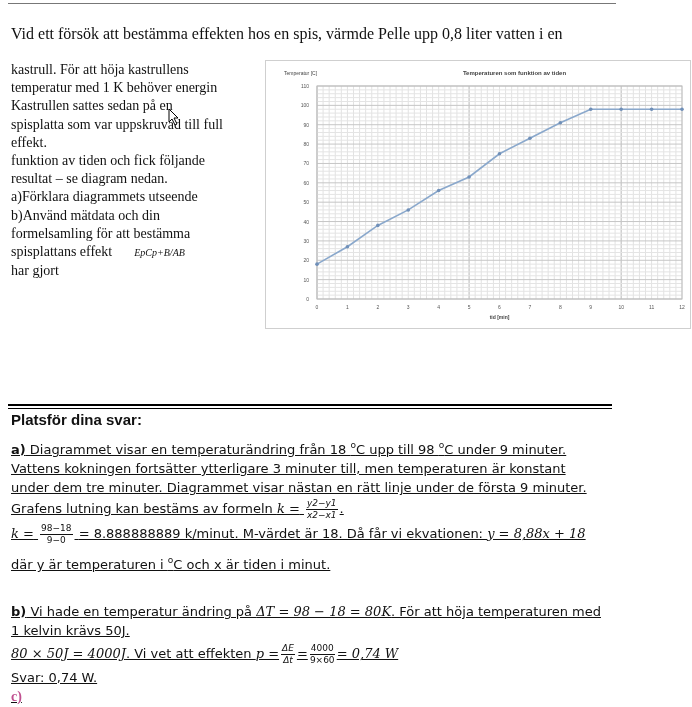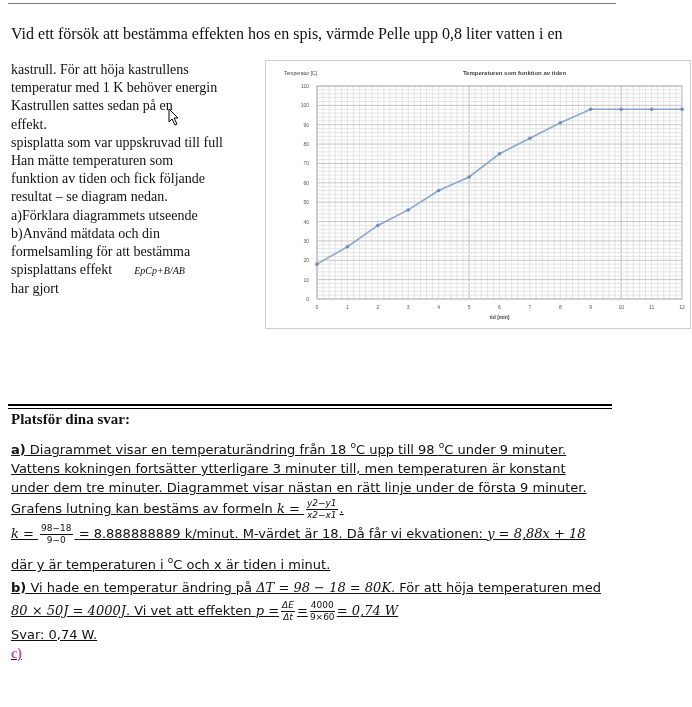--- a/index.html
+++ b/index.html
@@ -7,21 +7,21 @@
   .top-rule { position:absolute; left:8px; top:3px; width:608px; height:1px; background:#777; }
   .serif { font-family:"Liberation Serif","DejaVu Serif",serif; }
   .intro { position:absolute; left:11px; top:25px; width:600px; font-size:16px; line-height:18px; }
   .task { position:absolute; left:11px; top:61px; width:252px; font-size:14px; line-height:18.2px; }
   .task p { margin:0; }
   .formula-inline { font-style:italic; font-size:10px; margin-left:22px; }
   .chart-box { position:absolute; left:265px; top:60px; width:424px; height:267px; border:1px solid #cfcfcf; background:#fff; }
   .chart-box svg { position:absolute; left:0; top:0; }
   .sep { position:absolute; left:8px; width:604px; background:#000; }
   .answers { position:absolute; left:11px; top:411px; width:640px; }
-  .answers .heading { font-family:Liberation Serif, serif; font-weight:bold; font-size:15px; margin:0 0 8px 0; }
+  .answers .heading { font-family:Liberation Sans, sans-serif; font-weight:bold; font-size:15px; margin:0 0 8px 0; }
   .ans { font-family:"DejaVu Sans","Liberation Sans",sans-serif; font-size:13px; line-height:19px; margin:0;text-decoration:underline; }
   .ans b.lbl { font-weight:bold; }
   .sup { font-size:9px; vertical-align:6px; }
   .frac { display:inline-block; vertical-align:middle; text-align:center; font-size:9px; line-height:11px; font-style:italic; margin:0 2px; }
   .frac .num { display:block; border-bottom:1px solid #111; padding:0 1px; }
   .frac .den { display:block; }
   .m { font-family:"DejaVu Serif",serif; font-style:italic; }
   .c-label { color:#c05090; font-family:"Liberation Serif",serif; font-weight:bold; font-size:14px; }
   .cursor { position:absolute; left:168px; top:108px; width:12px; height:18px; }
 </style>
@@ -29,23 +29,22 @@
 <body>
 
 <div class="top-rule"></div>
 
 <div class="intro serif">Vid ett försök att bestämma effekten hos en spis, värmde Pelle upp 0,8 liter vatten i en</div>
 
 <div class="task serif">
   <p>kastrull. För att höja kastrullens</p>
   <p>temperatur med 1 K behöver energin</p>
   <p>Kastrullen sattes sedan på en</p>
+  <p>spisplatta som var uppskruvad till full</p>
   <p>effekt.</p>
-  <p>spisplatta som var uppskruvad till full</p>
-  <p>Han mätte temperaturen som</p>
   <p>funktion av tiden och fick följande</p>
   <p>resultat – se diagram nedan.</p>
   <p>a)Förklara diagrammets utseende</p>
   <p>b)Använd mätdata och din</p>
   <p>formelsamling för att bestämma</p>
   <p><span>spisplattans effekt</span><span class="formula-inline">EpCp+B/AB</span></p>
   <p>har gjort</p>
 </div>
 
 <svg class="cursor" viewBox="0 0 12 18" width="12" height="18">
@@ -223,17 +222,18 @@
 <div class="answers">
   <p class="heading">Platsför dina svar:</p>
 
   <p class="ans"><b class="lbl">a)</b><span> Diagrammet visar en temperaturändring från 18 </span><span class="sup">o</span><span>C upp till 98 </span><span class="sup">o</span><span>C under 9 minuter.</span></p>
   <p class="ans">Vattens kokningen fortsätter ytterligare 3 minuter till, men temperaturen är konstant</p>
   <p class="ans">under dem tre minuter. Diagrammet visar nästan en rätt linje under de första 9 minuter.</p>
   <p class="ans" style="line-height:24px;"><span>Grafens lutning kan bestäms av formeln </span><span class="m">k =</span> <span class="frac"><span class="num">y2−y1</span><span class="den">x2−x1</span></span><span>.</span></p>
   <p class="ans" style="line-height:26px;"><span class="m">k =</span> <span class="frac" style="font-style:normal;"><span class="num">98−18</span><span class="den">9−0</span></span> <span>= 8.888888889 k/minut. M-värdet är 18. Då får vi ekvationen: </span><span class="m">y = 8,88x + 18</span></p>
   <p class="ans" style="margin-top:4px;"><span>där y är temperaturen i </span><span class="sup">o</span><span>C och x är tiden i minut.</span></p>
 
-  <p class="ans" style="margin-top:4px;"><b class="lbl">b)</b><span> Vi hade en temperatur ändring på </span><span class="m">ΔT = 98 − 18 = 80K</span><span>. För att höja temperaturen med</span></p>
+  <p class="ans" style="margin-top:28px;"><b class="lbl">b)</b><span> Vi hade en temperatur ändring på </span><span class="m">ΔT = 98 − 18 = 80K</span><span>. För att höja temperaturen med</span></p>
+  <p class="ans">1 kelvin krävs 50J.</p>
   <p class="ans" style="line-height:28px;"><span class="m">80 × 50J = 4000J</span><span>. Vi vet att effekten </span><span class="m">p =</span><span class="frac"><span class="num">ΔE</span><span class="den">Δt</span></span><span class="m">=</span><span class="frac" style="font-style:normal;"><span class="num">4000</span><span class="den">9×60</span></span><span class="m">= 0,74 W</span></p>
   <p class="ans">Svar: 0,74 W.</p>
   <p class="ans"><span class="c-label">c)</span></p>
 </div>
 
 </body></html>

